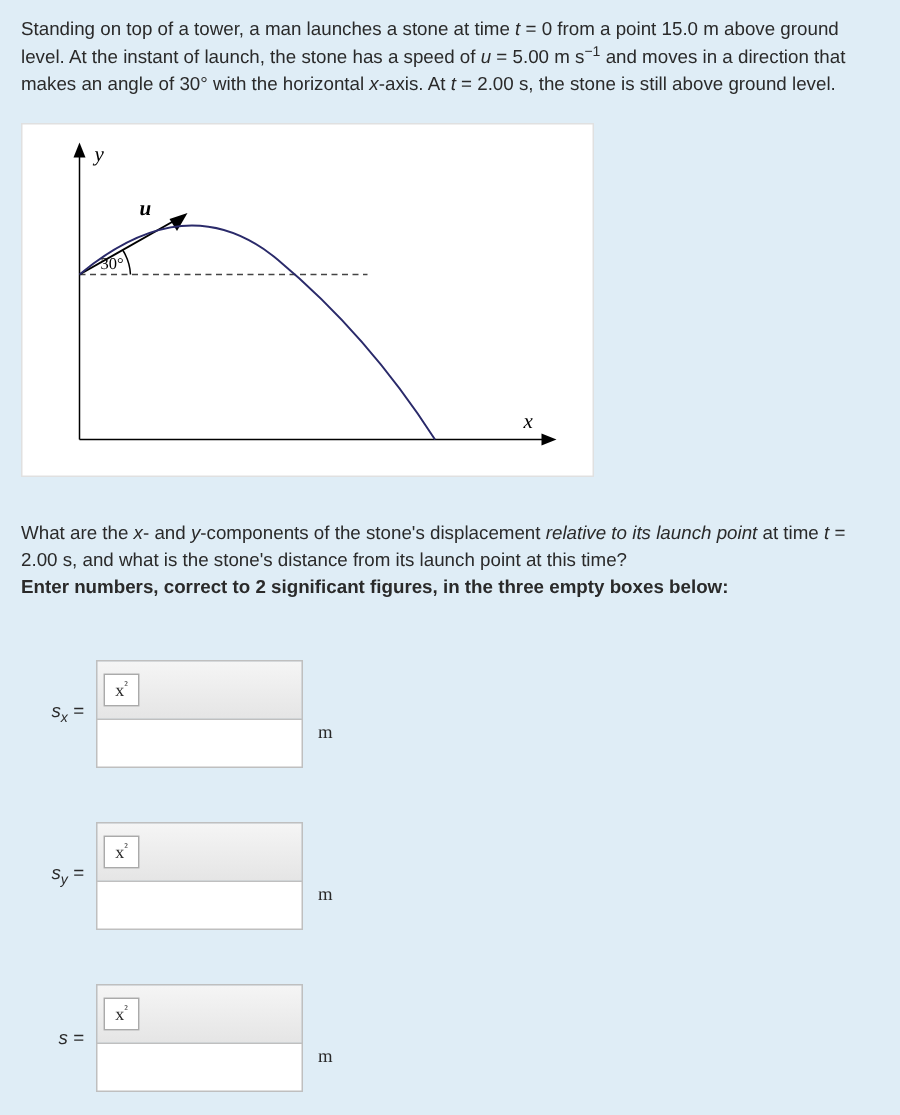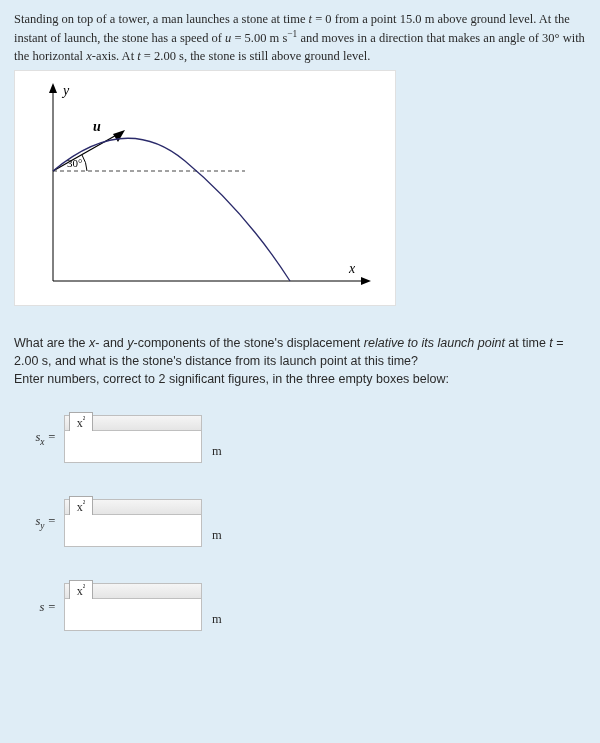--- a/index.html
+++ b/index.html
@@ -6,59 +6,58 @@
     background: #dfedf6;
     font-family: Verdana, Arial, sans-serif;
     font-size: 12.5px;
     color: #2a2a2a;
     margin: 0;
     padding: 10px 14px;
     width: 572px;
     line-height: 1.45;
   }
   .problem-text {
-    margin-bottom: 4px;
-    font-family: Liberation Serif, serif;
+    margin-bottom: 16px;
   }
   .italic { font-style: italic; }
   .sup { vertical-align: super; font-size: 0.75em; }
   .sub { vertical-align: sub; font-size: 0.75em; }
   .diagram-box {
     background: #fff;
     border: 1px solid #e0e0e0;
     width: 380px;
     height: 234px;
     position: relative;
     margin-bottom: 28px;
   }
   .question-text {
   }
   .instruction-text {
-    margin-bottom: 27px;
+    margin-bottom: 40px;
+    font-weight: bold;
   }
   .answer-block {
     display: flex;
     align-items: center;
     margin-bottom: 36px;
   }
   .answer-label {
     width: 42px;
     text-align: right;
     padding-right: 8px;
     font-style: italic;
-    font-family: Liberation Serif, serif;
   }
   .input-stack {
     display: flex;
     flex-direction: column;
   }
   .toolbar {
     border: 1px solid #bfbfbf;
     background: linear-gradient(#f5f5f5,#e5e5e5);
-    height: 16px;
+    height: 40px;
     display: flex;
     align-items: center;
     padding: 0 4px;
     width: 138px;
     box-sizing: border-box;
   }
   .tool-btn {
     width: 22px;
     height: 20px;
     background: #fff;

